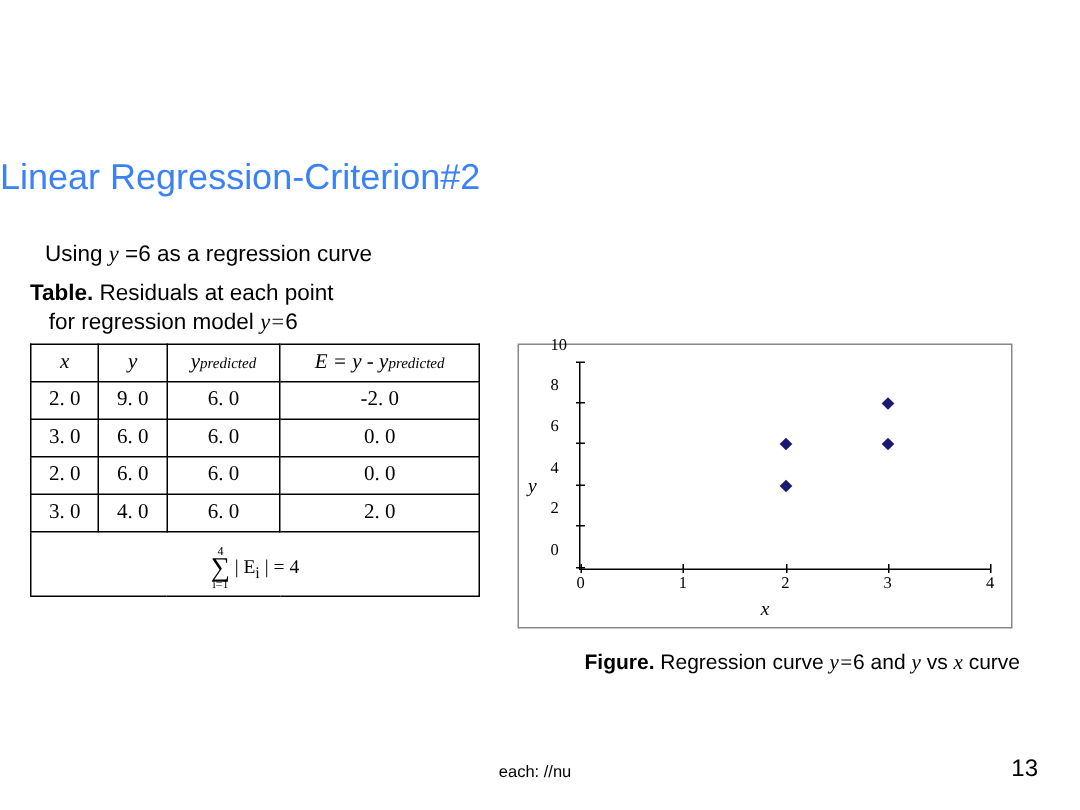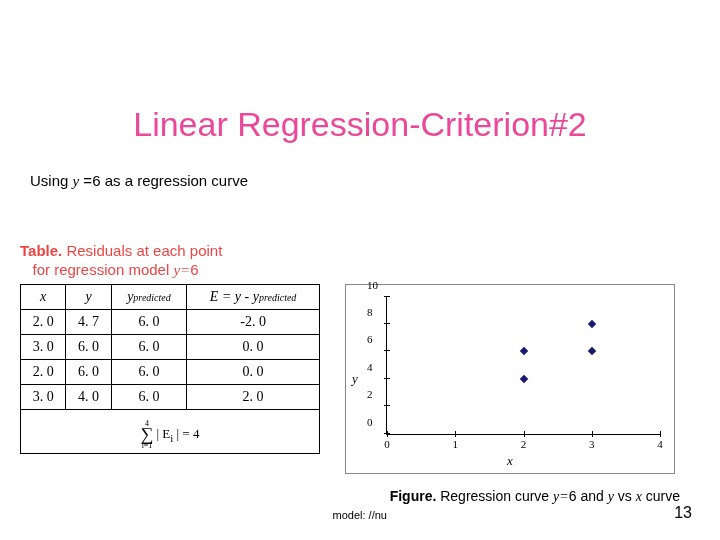--- a/index.html
+++ b/index.html
@@ -4,43 +4,42 @@
 <style>
   * { box-sizing: border-box; margin: 0; padding: 0; }
   body {
     width: 720px; height: 540px;
     background: #fff;
     font-family: "Times New Roman", Times, serif;
     position: relative;
     overflow: hidden;
   }
   .title {
-    color: #ec4899;
-    font-family: Tahoma, Verdana, sans-serif;
-    font-size: 34px;
-    text-align: center;
+    color: #3b82f6;
+    font-family: Tahoma, Verdana, sans-serif;
+    font-size: 24px;
+    text-align: left;
     padding-top: 105px;
     padding-bottom: 10px;
   }
   .subtitle {
     font-family: Tahoma, Verdana, sans-serif;
     font-size: 15px;
     padding-left: 30px;
     padding-top: 18px;
     color: #000;
   }
   .subtitle .ital { font-style: italic; font-family: "Times New Roman", serif; }
   .caption-table {
     font-family: Tahoma, Verdana, sans-serif;
     font-size: 15px;
     padding-left: 20px;
     padding-top: 8px;
-    color: #ef4444;
+    color: #000000;
     line-height: 1.25;
-    margin-top: 44px;
   }
   .caption-table b { font-weight: bold; }
   .caption-table .ital { font-style: italic; font-family: "Times New Roman", serif; }
   .content-row {
     display: flex;
     align-items: flex-start;
     padding-left: 20px;
     padding-top: 4px;
   }
   table.data {
@@ -161,21 +160,21 @@
   <table class="data">
     <tbody>
         <tr>
       <th>x</th>
       <th>y</th>
       <th><span>y</span><span class="sub">predicted</span></th>
       <th><span>E = y - y</span><span class="sub">predicted</span></th>
     </tr>
     <tr>
       <td>2. 0</td>
-      <td>4. 7</td>
+      <td>9. 0</td>
       <td>6. 0</td>
       <td>-2. 0</td>
     </tr>
     <tr>
       <td>3. 0</td>
       <td>6. 0</td>
       <td>6. 0</td>
       <td>0. 0</td>
     </tr>
     <tr>
@@ -239,16 +238,16 @@
   </div>
 
 </div>
 
 <div class="fig-caption">
   <b>Figure.</b><span> Regression curve </span><span class="ital">y=</span><span>6 and </span><span class="ital">y</span><span> vs </span><span class="ital">x</span><span> curve</span>
 </div>
 
 <div class="footer">
   <div class="url">
-    &nbsp;&nbsp;&nbsp;&nbsp;&nbsp;&nbsp;&nbsp;&nbsp;&nbsp;&nbsp;&nbsp;&nbsp;&nbsp;&nbsp;&nbsp;&nbsp;&nbsp;&nbsp;&nbsp;&nbsp;&nbsp;&nbsp;&nbsp;&nbsp;&nbsp;&nbsp;&nbsp;<span>model: //nu</span><br>
+    &nbsp;&nbsp;&nbsp;&nbsp;&nbsp;&nbsp;&nbsp;&nbsp;&nbsp;&nbsp;&nbsp;&nbsp;&nbsp;&nbsp;&nbsp;&nbsp;&nbsp;&nbsp;&nbsp;&nbsp;&nbsp;&nbsp;&nbsp;&nbsp;&nbsp;&nbsp;&nbsp;<span>each: //nu</span><br>
   </div>
   <div class="pagenum">13</div>
 </div>
 
 </body></html>

